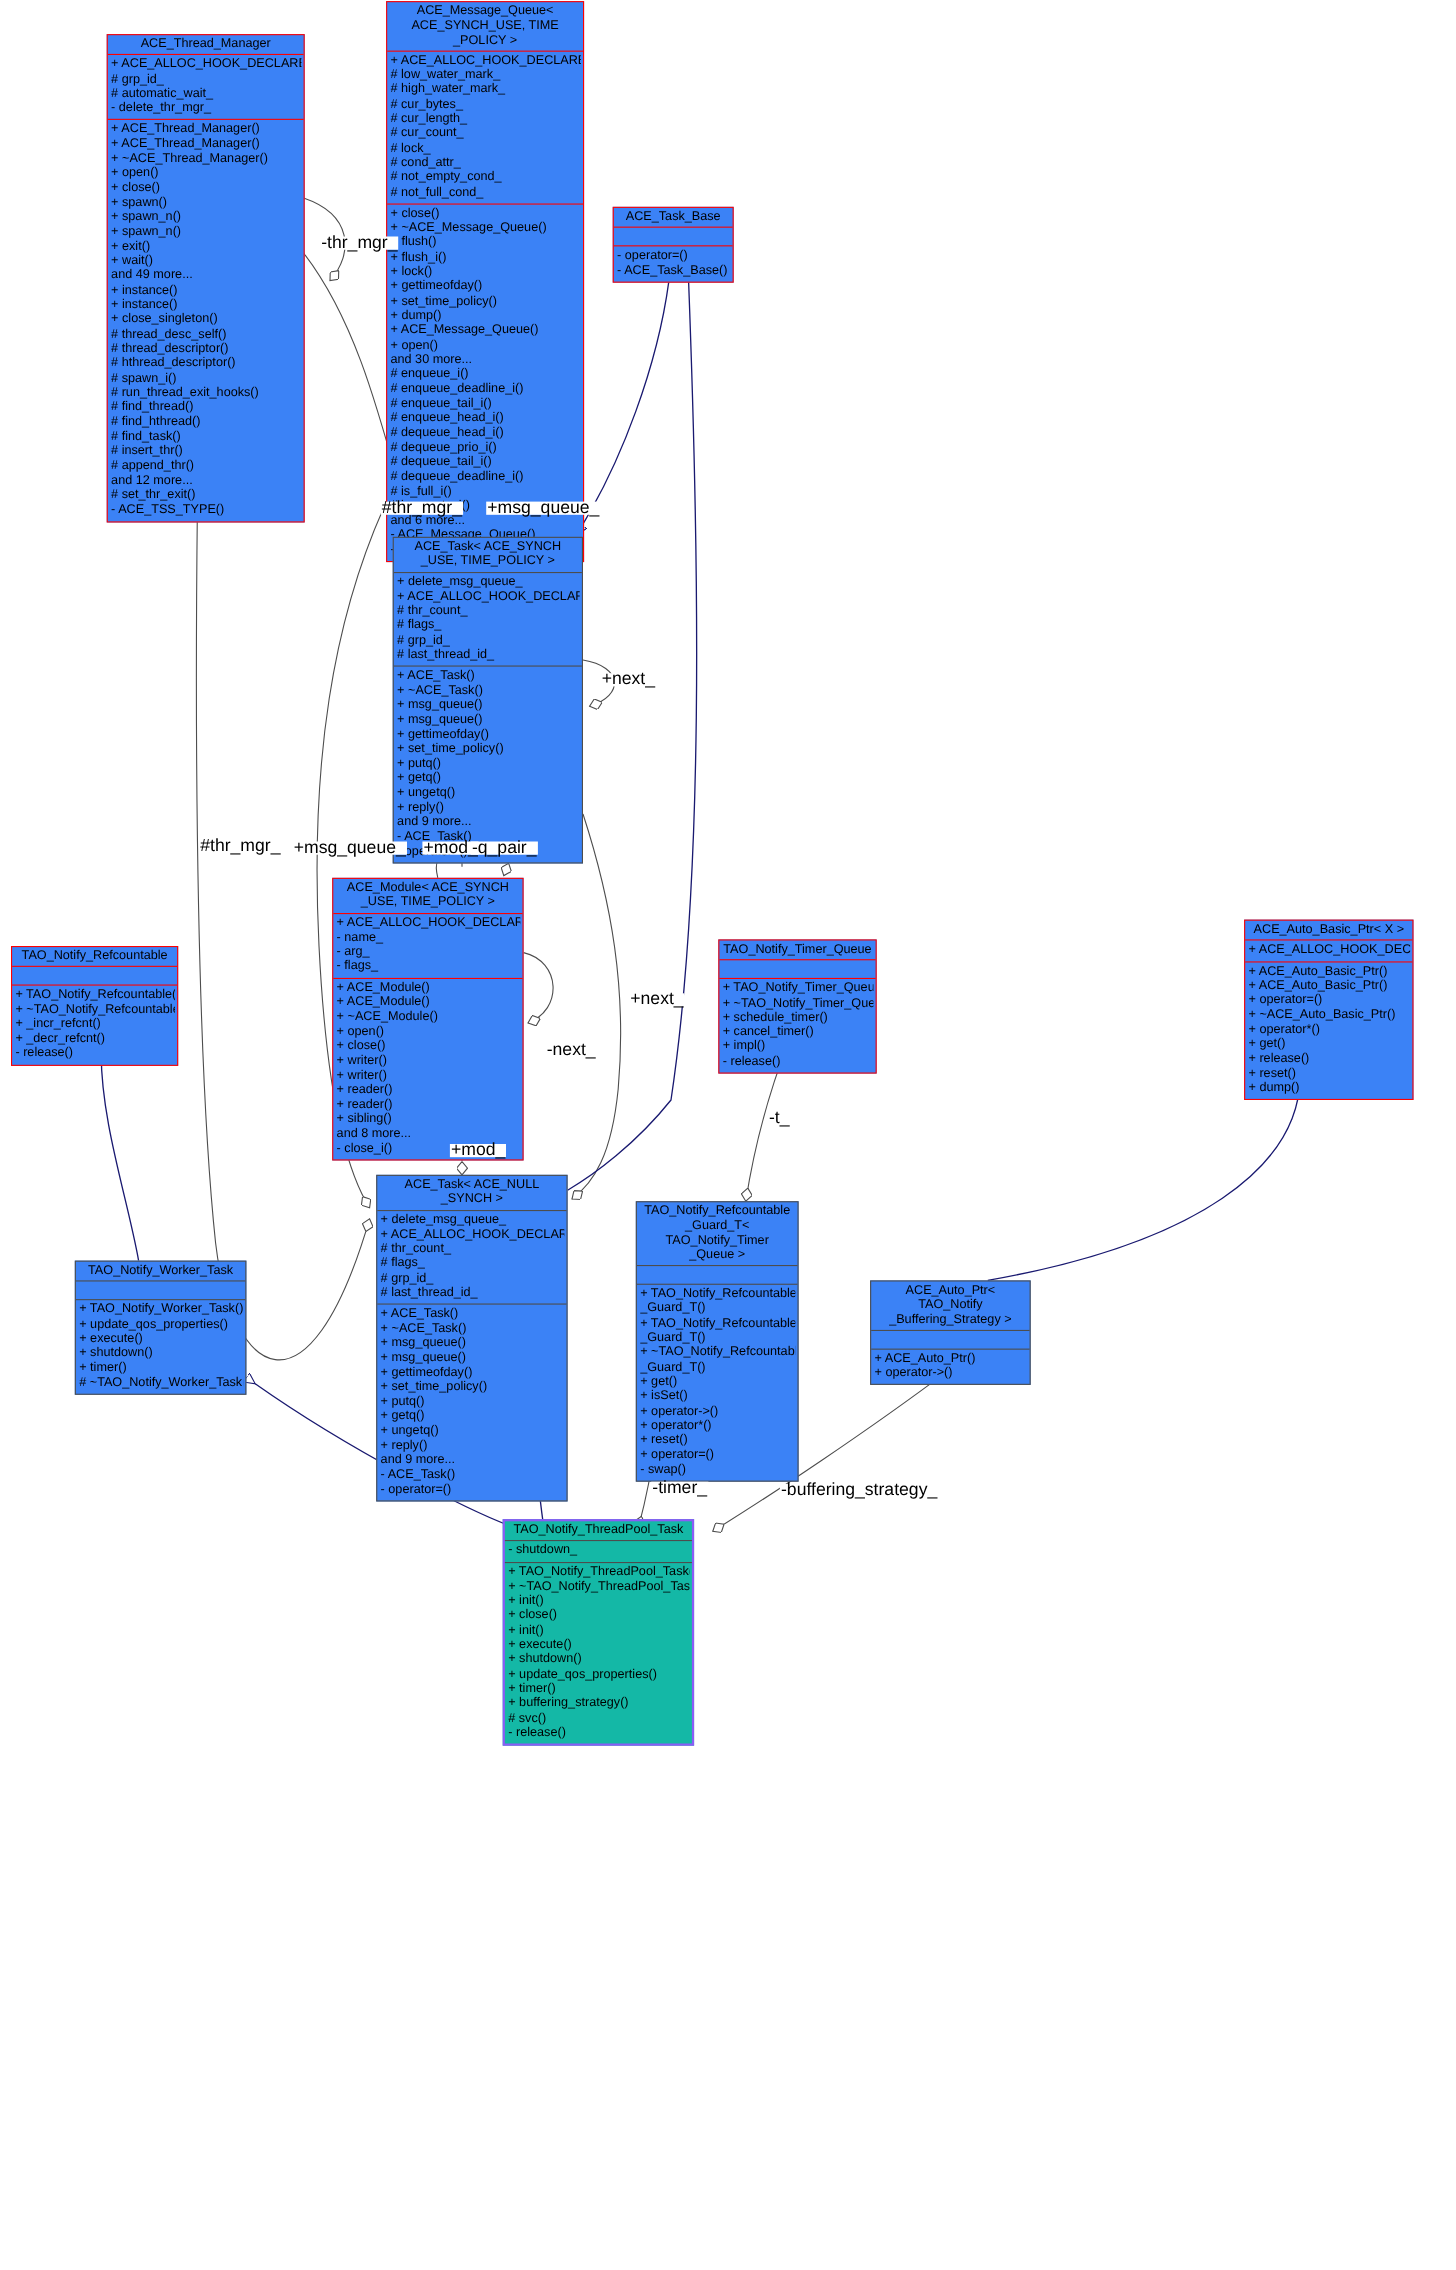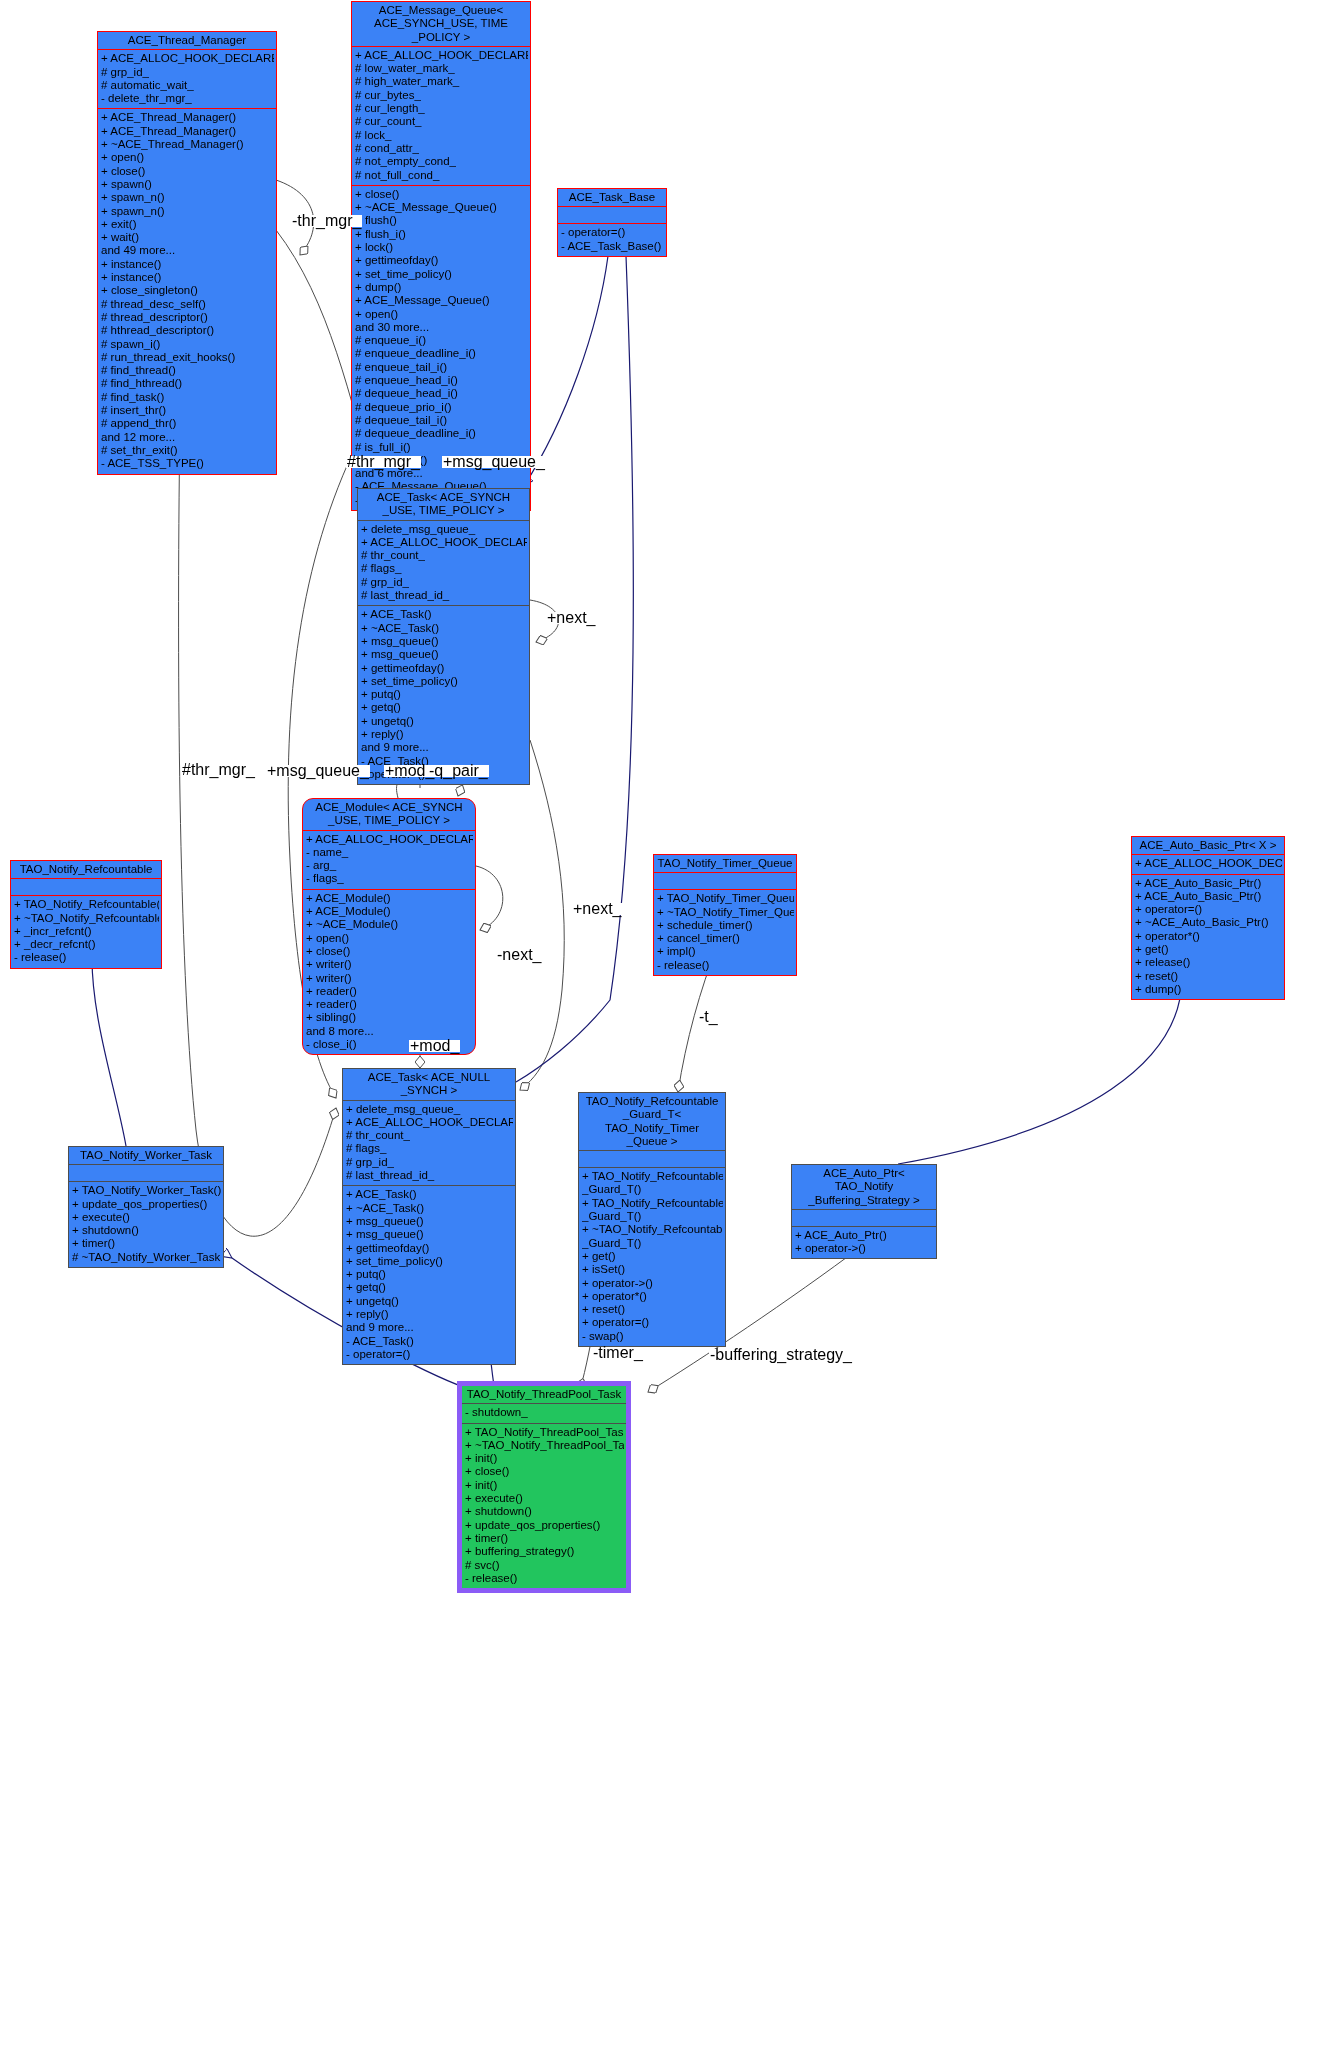--- a/index.html
+++ b/index.html
@@ -33,22 +33,22 @@
     background: #3b82f6;
     border: 1px solid #ff0000;
     font-size: 11.5px;
     line-height: 13.3px;
     color: #000000;
   }
   .node.black {
     border: 1px solid #4d4d4d;
   }
   .node.current {
-    border: 5px solid #8b5cf6;
-    background: #22c55e;
+    border: 2px solid #8b5cf6;
+    background: #14b8a6;
   }
   .node .title {
     text-align: center;
     padding: 2px 3px 2px 3px;
     white-space: pre-line;
   }
   .node .sep {
     border-top: 1px solid #ff0000;
     height: 0;
     font-size: 0;
@@ -255,21 +255,21 @@
       <div class="row">+ putq()</div>
       <div class="row">+ getq()</div>
       <div class="row">+ ungetq()</div>
       <div class="row">+ reply()</div>
       <div class="row">and 9 more...</div>
       <div class="row">- ACE_Task()</div>
       <div class="row">- operator=()</div>
     </div>
   </div>
 
-  <div class="node" style="left:302px; top:798px; width:174px;border-radius:11px;">
+  <div class="node" style="left:302px; top:798px; width:174px;">
     <div class="title">ACE_Module&lt; ACE_SYNCH
 _USE, TIME_POLICY &gt;</div>
     <div class="sep"></div>
     <div class="compartment">
       <div class="row">+ ACE_ALLOC_HOOK_DECLARE</div>
       <div class="row">- name_</div>
       <div class="row">- arg_</div>
       <div class="row">- flags_</div>
     </div>
     <div class="sep"></div>

